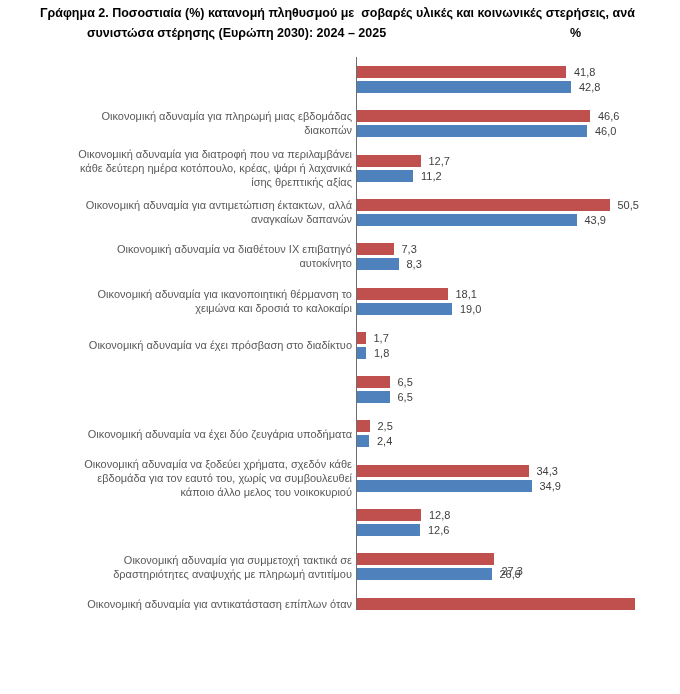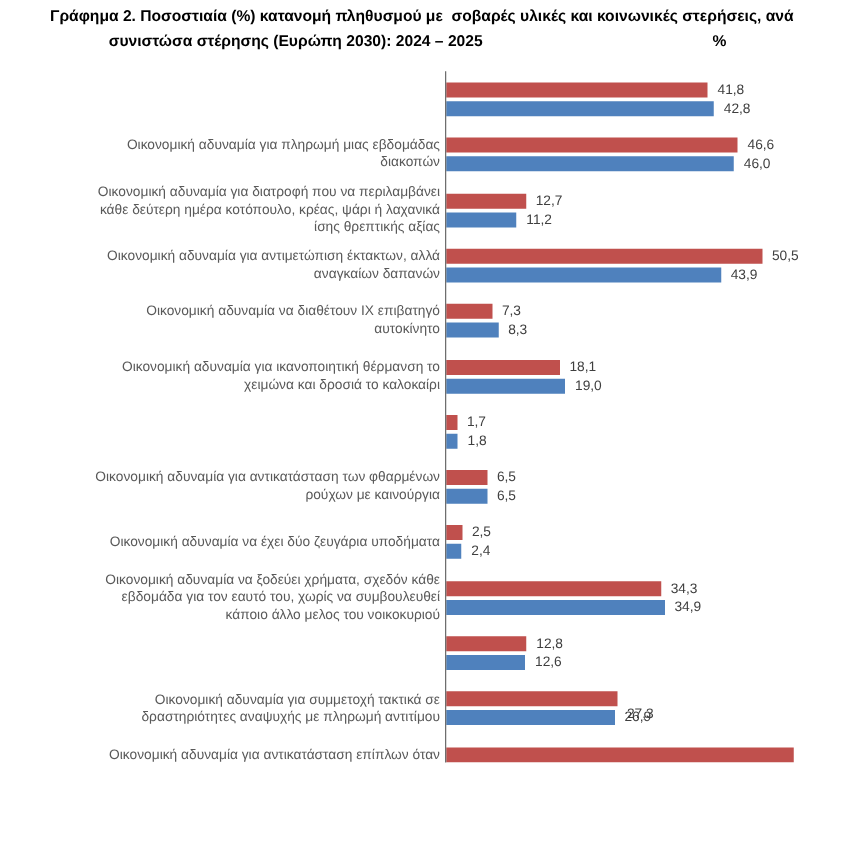--- a/index.html
+++ b/index.html
@@ -85,28 +85,27 @@
         </div>
         <div class="row" style="top: 221.55px; height: 44.31px;">
           <div class="cat-label">Οικονομική αδυναμία για ικανοποιητική θέρμανση το
 χειμώνα και δροσιά το καλοκαίρι</div>
           <div class="bar" style="left: 357px; top: 9px; width: 90.5px; background: rgb(192, 80, 77);"></div>
           <div class="val" style="left: 455.5px; top: 9px;">18,1</div>
           <div class="bar" style="left: 357px; top: 24px; width: 95px; background: rgb(79, 129, 189);"></div>
           <div class="val" style="left: 460px; top: 24px;">19,0</div>
         </div>
         <div class="row" style="top: 265.86px; height: 44.31px;">
+          <div class="cat-label">Οικονομική αδυναμία να έχει πρόσβαση στο διαδίκτυο</div>
           <div class="bar" style="left: 357px; top: 9px; width: 8.5px; background: rgb(192, 80, 77);"></div>
           <div class="val" style="left: 373.5px; top: 9px;">1,7</div>
           <div class="bar" style="left: 357px; top: 24px; width: 9px; background: rgb(79, 129, 189);"></div>
           <div class="val" style="left: 374px; top: 24px;">1,8</div>
         </div>
         <div class="row" style="top: 310.17px; height: 44.31px;">
-          <div class="cat-label">Οικονομική αδυναμία για αντικατάσταση των φθαρμένων
-ρούχων με καινούργια</div>
           <div class="bar" style="left: 357px; top: 9px; width: 32.5px; background: rgb(192, 80, 77);"></div>
           <div class="val" style="left: 397.5px; top: 9px;">6,5</div>
           <div class="bar" style="left: 357px; top: 24px; width: 32.5px; background: rgb(79, 129, 189);"></div>
           <div class="val" style="left: 397.5px; top: 24px;">6,5</div>
         </div>
         <div class="row" style="top: 354.48px; height: 44.31px;">
           <div class="cat-label">Οικονομική αδυναμία να έχει δύο ζευγάρια υποδήματα</div>
           <div class="bar" style="left: 357px; top: 9px; width: 12.5px; background: rgb(192, 80, 77);"></div>
           <div class="val" style="left: 377.5px; top: 9px;">2,5</div>
           <div class="bar" style="left: 357px; top: 24px; width: 12px; background: rgb(79, 129, 189);"></div>

